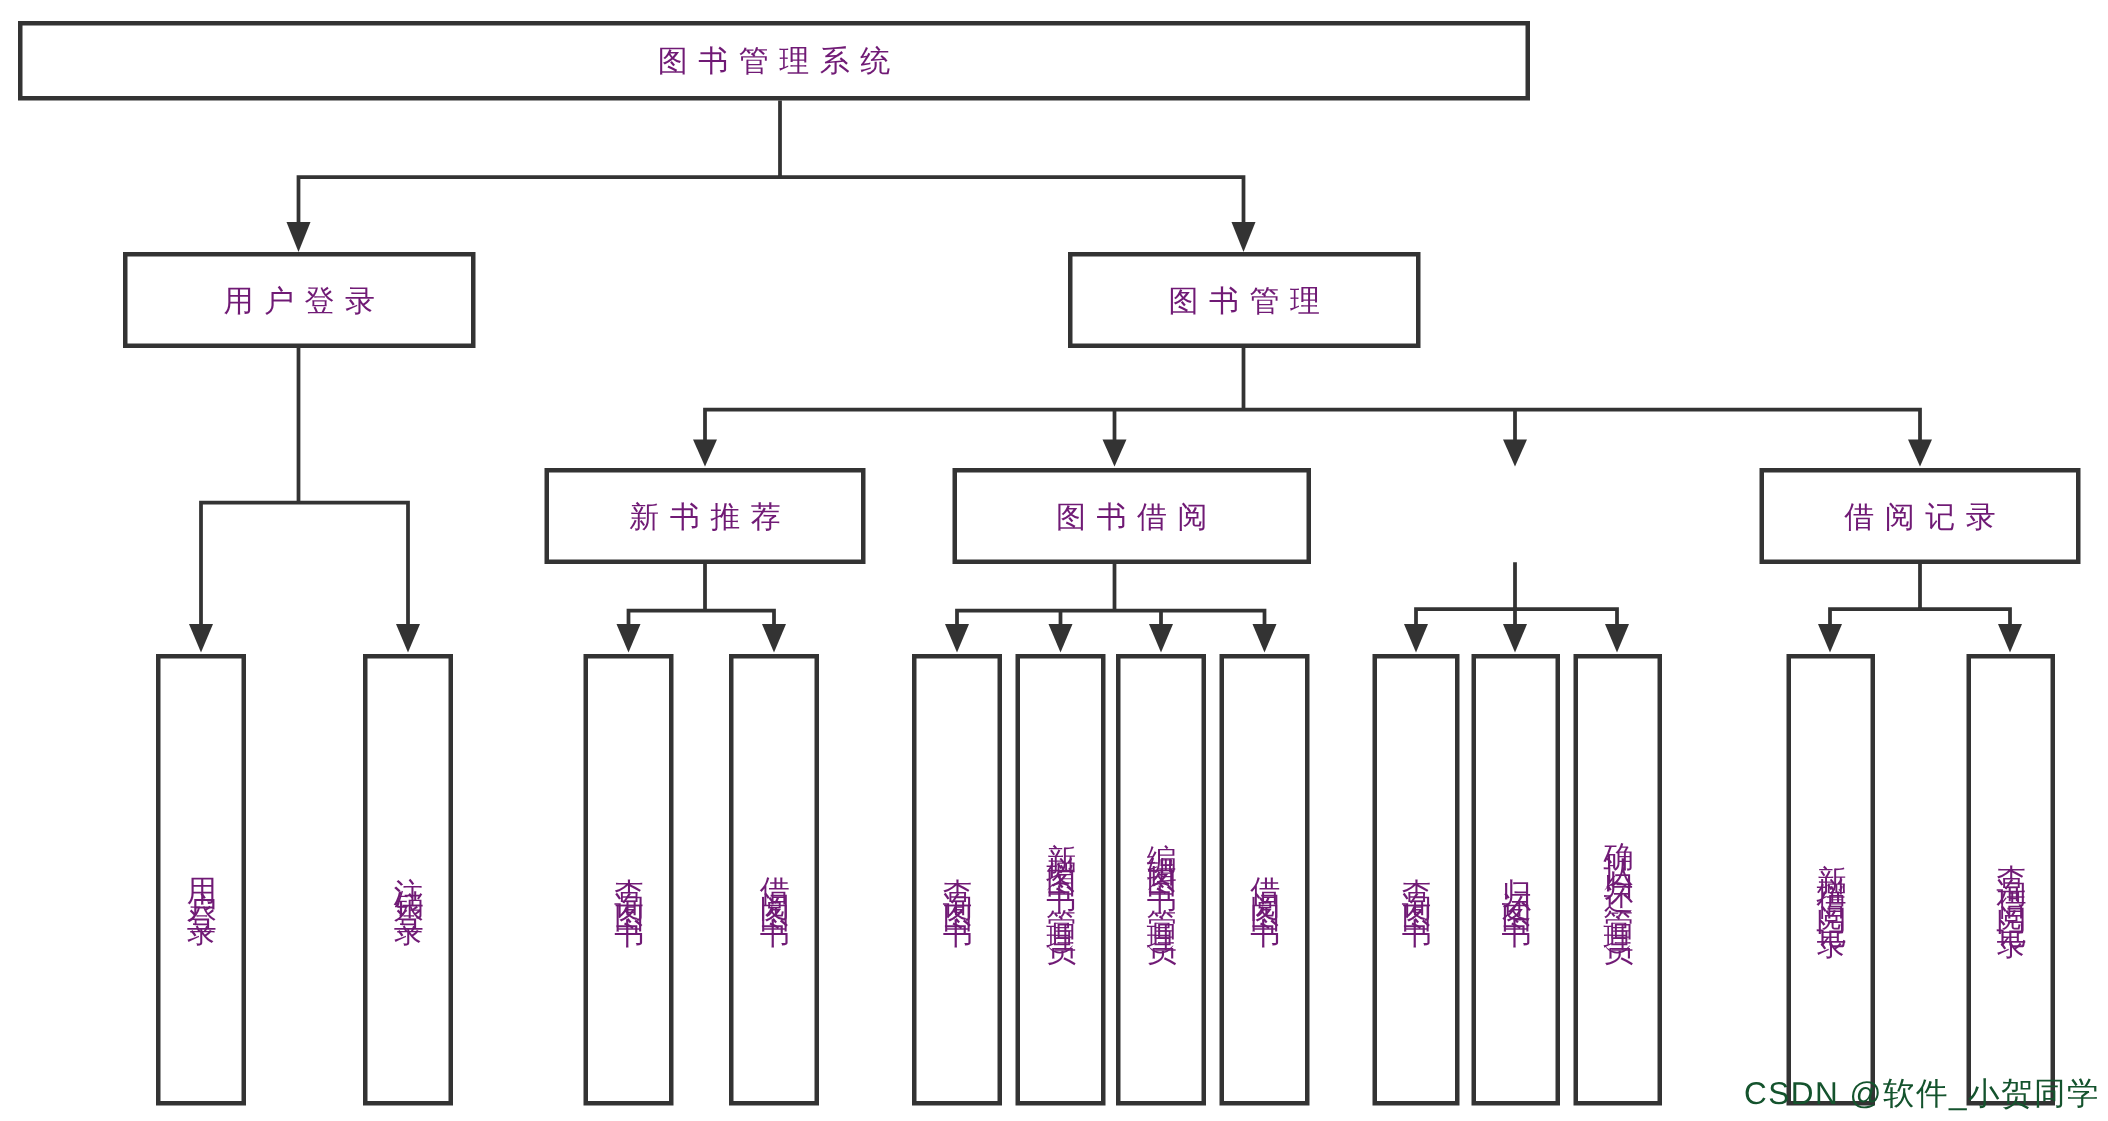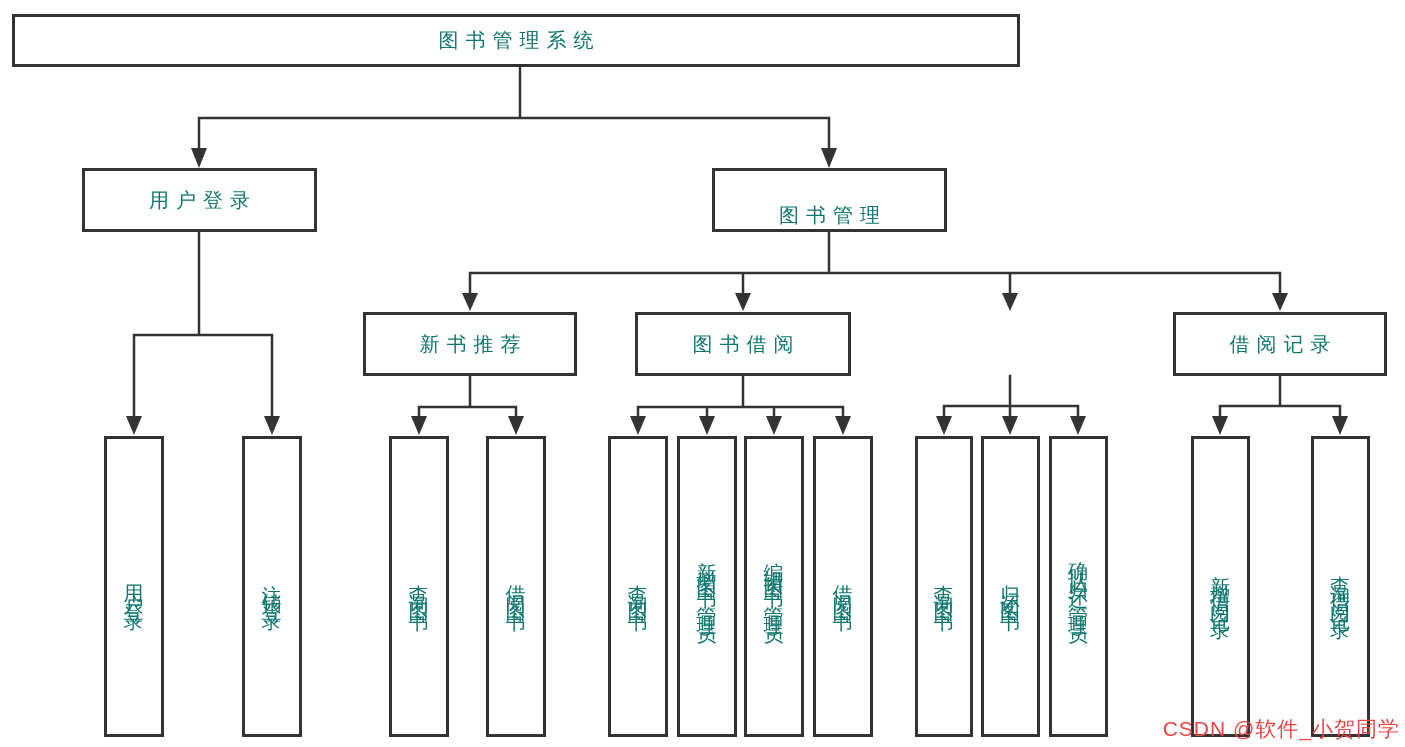--- a/index.html
+++ b/index.html
@@ -25,42 +25,42 @@
     z-index: 1;
   }
   .box {
     position: absolute;
     box-sizing: border-box;
     border: 3px solid #333333;
     background: #ffffff;
     display: flex;
     align-items: center;
     justify-content: center;
-    color: #0f766e;
+    color: #701a75;
     z-index: 2;
   }
   .hlabel {
     font-size: 20px;
     letter-spacing: 7px;
     text-indent: 7px;
     white-space: nowrap;
   }
   .vlabel {
     writing-mode: vertical-rl;
     font-size: 20px;
     letter-spacing: 9px;
     line-height: 1;
     white-space: nowrap;
   }
   #watermark {
     position: absolute;
     top: 715px;
     right: 5px;
     font-size: 21px;
-    color: #ef4444;
+    color: #14532d;
     letter-spacing: 1px;
     z-index: 5;
     white-space: nowrap;
   }
 </style>
 </head>
 <body>
 
 <div id="stage">
 
@@ -97,28 +97,28 @@
     </g>
   </svg>
 
   <div class="box" style="left:12px; top:14px; width:1008px; height:53px;">
     <span class="hlabel">图书管理系统</span>
   </div>
 
   <div class="box" style="left:82px; top:168px; width:235px; height:64px;">
     <span class="hlabel">用户登录</span>
   </div>
-  <div class="box" style="left:712px; top:168px; width:235px; height:64px;align-items:flex-end;">
+  <div class="box" style="left:712px; top:168px; width:235px; height:64px;">
     <span class="hlabel">图书管理</span>
   </div>
 
   <div class="box" style="left:363px; top:312px; width:214px; height:64px;align-items:center;">
     <span class="hlabel">新书推荐</span>
   </div>
-  <div class="box" style="left:635px; top:312px; width:216px; height:64px;font-family:Liberation Mono, monospace;">
+  <div class="box" style="left:635px; top:312px; width:239px; height:64px;font-family:Liberation Mono, monospace;">
     <span class="hlabel">图书借阅</span>
   </div>
   <div class="box" style="left:1173px; top:312px; width:214px; height:64px;">
     <span class="hlabel">借阅记录</span>
   </div>
 
   <div class="box" style="left:104px; top:436px; width:60px; height:301px;">
     <span class="vlabel">用户登录</span>
   </div>
   <div class="box" style="left:242px; top:436px; width:60px; height:301px;">

